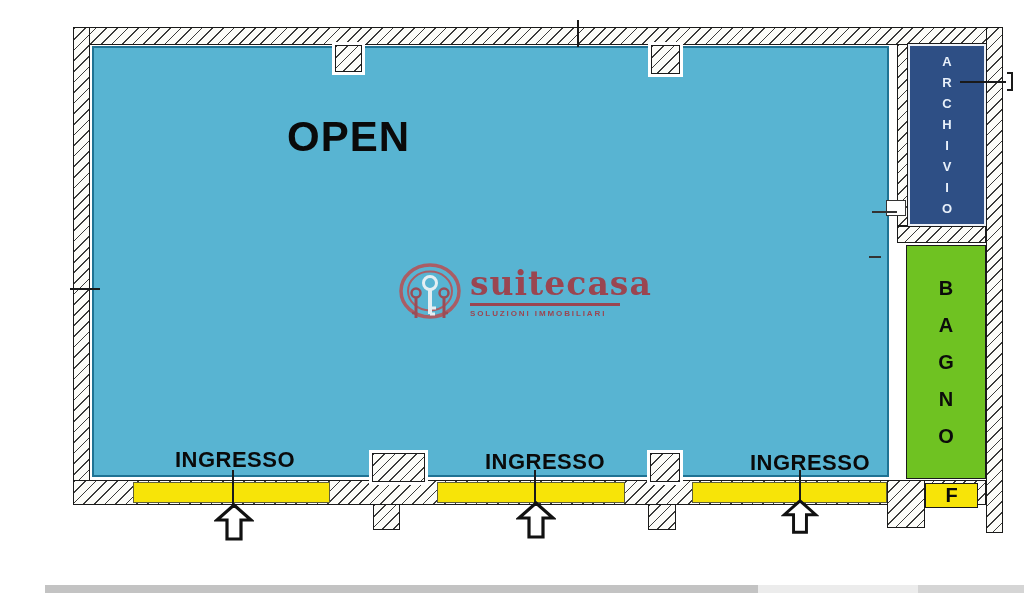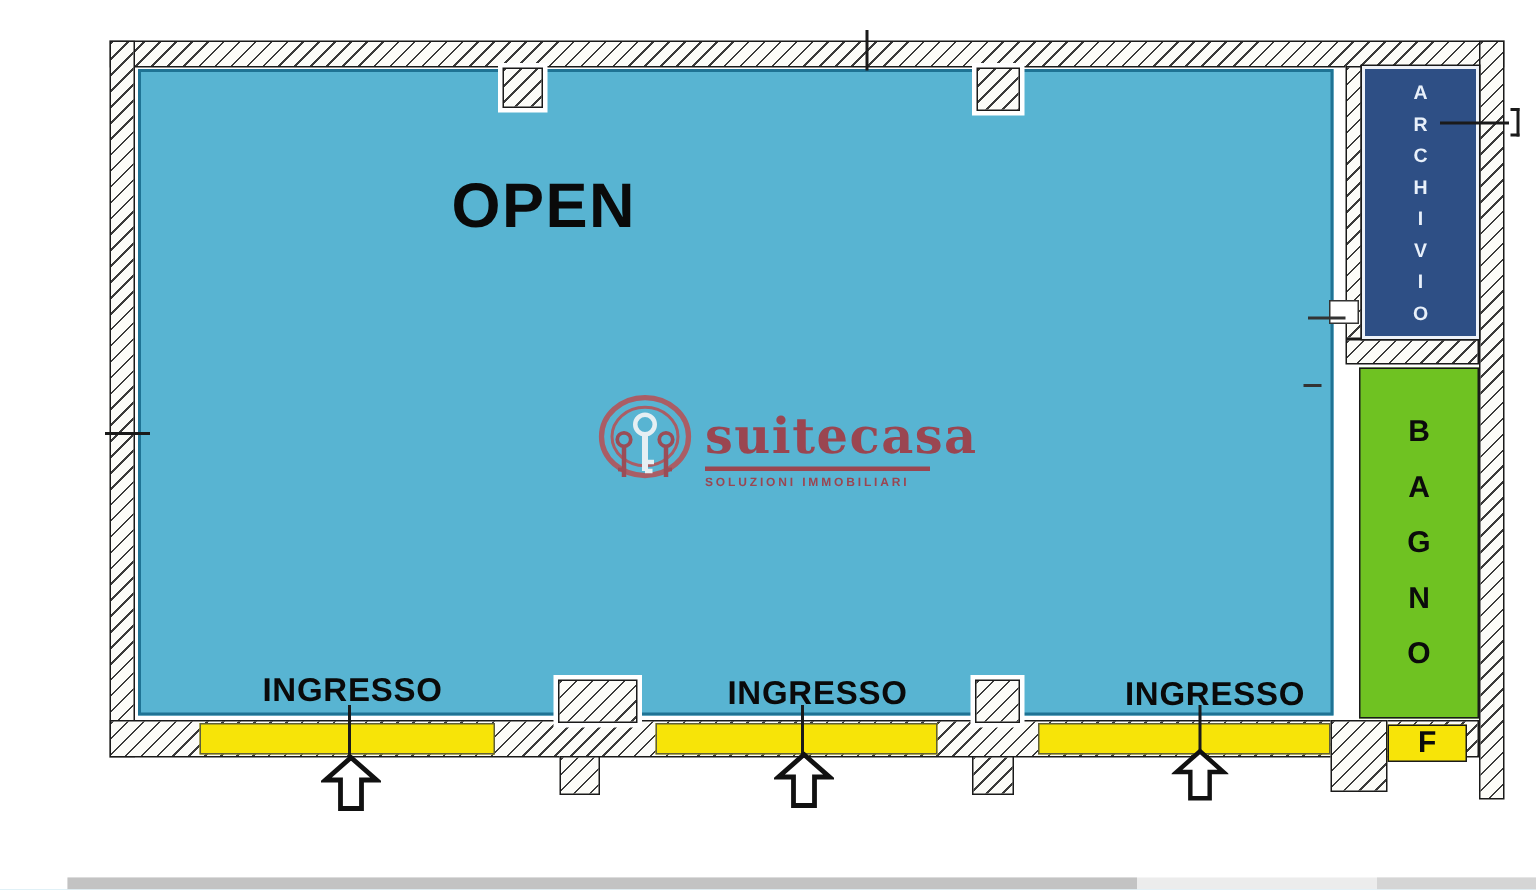--- a/index.html
+++ b/index.html
@@ -101,21 +101,21 @@
   <div class="abs mark" style="left:869px;top:256px;width:12px;height:2px;"></div>
 
   <div class="abs tick" style="left:70px;top:288px;width:30px;height:2px;"></div>
   <div class="abs tick" style="left:577px;top:20px;width:2px;height:27px;"></div>
   <div class="abs tick" style="left:960px;top:81px;width:46px;height:2px;"></div>
   <div class="abs bracket" style="left:1007px;top:72px;width:6px;height:19px;"></div>
   <div class="abs tick" style="left:232px;top:470px;width:2px;height:34px;"></div>
   <div class="abs tick" style="left:534px;top:470px;width:2px;height:34px;"></div>
   <div class="abs tick" style="left:799px;top:470px;width:2px;height:34px;"></div>
 
-  <div class="abs big-label" style="left:301px;top:116px;">OPEN</div>
+  <div class="abs big-label" style="left:287px;top:116px;">OPEN</div>
 
   <div class="abs ingresso" style="left:150px;top:447px;width:170px;">INGRESSO</div>
   <div class="abs ingresso" style="left:460px;top:449px;width:170px;">INGRESSO</div>
   <div class="abs ingresso" style="left:725px;top:450px;width:170px;">INGRESSO</div>
 
   <div class="abs arrow" style="left:214px;top:503px;">
     <svg width="40" height="38" viewBox="0 0 40 38">
         <polygon points="20,2 37,17 27,17 27,36 13,36 13,17 3,17" fill="#ffffff" stroke="#111111" stroke-width="3.2"></polygon>
       </svg>
   </div>
@@ -123,21 +123,21 @@
     <svg width="40" height="38" viewBox="0 0 40 38">
         <polygon points="20,2 37,17 27,17 27,36 13,36 13,17 3,17" fill="#ffffff" stroke="#111111" stroke-width="3.2"></polygon>
       </svg>
   </div>
   <div class="abs arrow" style="left:781px;top:499px;">
     <svg width="38" height="35" viewBox="0 0 40 38">
         <polygon points="20,2 37,17 27,17 27,36 13,36 13,17 3,17" fill="#ffffff" stroke="#111111" stroke-width="3.2"></polygon>
       </svg>
   </div>
 
-  <div class="abs wm" style="left:398px;top:262px;align-items:center;">
+  <div class="abs wm" style="left:398px;top:262px;">
     <span>
       <svg width="64" height="66" viewBox="0 0 64 66">
         <ellipse cx="32" cy="29" rx="29" ry="26" fill="none" stroke="#b2565c" stroke-width="3.5"></ellipse>
         <ellipse cx="32" cy="29" rx="22" ry="19.5" fill="none" stroke="#b2565c" stroke-width="2"></ellipse>
         <circle cx="32" cy="21" r="6.5" fill="none" stroke="#f2f4f6" stroke-width="3"></circle>
         <line x1="32" y1="27" x2="32" y2="52" stroke="#f2f4f6" stroke-width="4"></line>
         <line x1="32" y1="46" x2="38" y2="46" stroke="#f2f4f6" stroke-width="3"></line>
         <line x1="32" y1="52" x2="37" y2="52" stroke="#f2f4f6" stroke-width="3"></line>
         <circle cx="18" cy="31" r="4.5" fill="none" stroke="#a0454d" stroke-width="2.5"></circle>
         <line x1="18" y1="35" x2="18" y2="56" stroke="#a0454d" stroke-width="3"></line>

